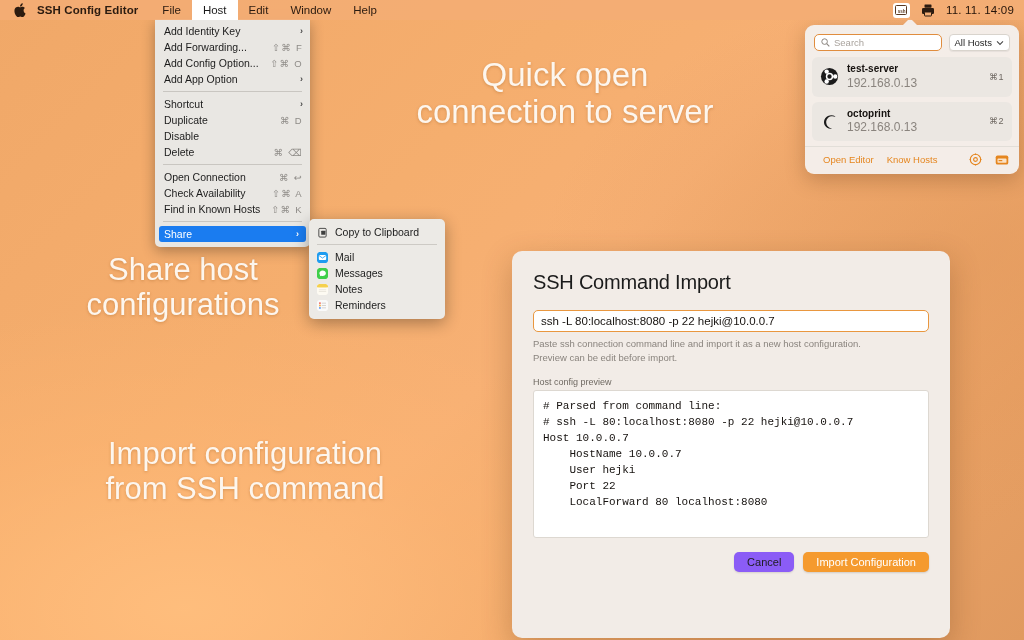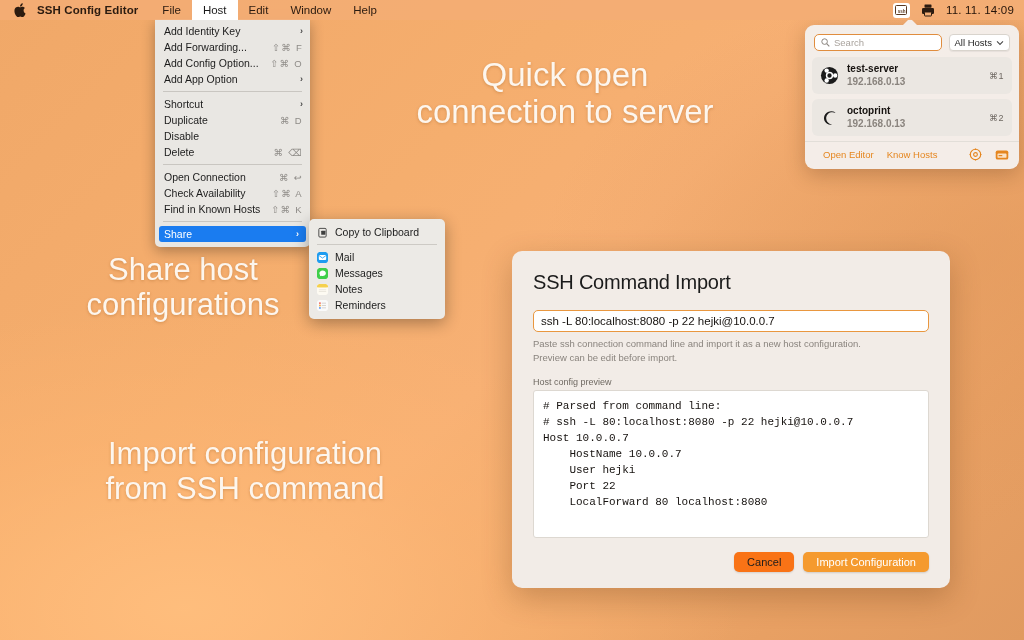--- a/index.html
+++ b/index.html
@@ -103,21 +103,21 @@
     display:flex; align-items:center; gap:4px; padding:0 5px; font-size:9.5px; color:#1d1d1d;
     box-shadow:0 1px 1px rgba(0,0,0,0.06);
   }
   .host-list { padding: 0 7px; }
   .host-item {
     display:flex; align-items:center; gap:8px;
     background:#ebe7e2; border-radius:6px; padding:6px 8px; margin-bottom:5px;
   }
   .host-item .htext { flex:1; line-height:1.25; }
   .host-item .hname { font-size:10px; font-weight:bold; color:#16120f; }
-  .host-item .haddr { font-size:10px; color:#8a847e;font-weight:bold; }
+  .host-item .haddr { font-size:12px; color:#8a847e; }
   .host-item .hkey { font-size:9px; color:#6e6862; letter-spacing:0.5px; }
   .popup-footer {
     display:flex; align-items:center; gap:13px;
     padding:6px 10px 8px 18px; border-top:1px solid #e2ded8;
   }
   .popup-footer .flink { font-size:9.5px; color:#e5861f; }
   .popup-footer .spacer { flex:1; }
 
   
   .anno {
@@ -125,21 +125,21 @@
     font-weight:400; line-height:1.12;
     text-shadow: 0 1px 3px rgba(150,85,30,0.35);
     z-index:10; white-space:pre-line;
   }
   #anno-quick { top:57px; left:390px; width:350px; font-size:33px; }
   #anno-share { top:253px; left:33px; width:300px; font-size:31px; }
   #anno-import { top:437px; left:55px; width:380px; font-size:31px; }
 
   
   .dialog {
-    position:absolute; top:251px; left:512px; width:438px; height:337px;
+    position:absolute; top:251px; left:512px; width:438px; height:387px;
     background:#f2ece7; border-radius:10px;
     box-shadow: 0 10px 30px rgba(100,55,20,0.30);
     z-index: 40; padding: 20px 21px 0 21px;
   }
   .dlg-title { font-size:20px; color:#1b1b1b; margin-bottom:16px; letter-spacing:-0.2px; }
   .cmd-input {
     height:22px; background:#fff; border:1.6px solid #e9973f; border-radius:5px;
     display:flex; align-items:center; padding:0 7px;
     font-size:11.5px; color:#16120f;
   }
@@ -147,21 +147,21 @@
   .preview-label { font-size:9px; color:#6f6962; margin-top:12px; margin-bottom:3px; }
   .preview-box {
     background:#fff; border:0.8px solid #ddd8d1; border-radius:3px;
     height:148px; padding:7px 9px;
     font-family:"Liberation Mono","DejaVu Sans Mono",monospace;
     font-size:11px; line-height:1.47; color:#16120f; white-space:pre;
     overflow:hidden;
   }
   .dlg-buttons { display:flex; justify-content:flex-end; gap:9px; margin-top:14px; }
   .btn { font-size:11px; border-radius:5px; padding:4px 13px; }
-  .btn-cancel { background:#f97316; color:#1d1d1d; box-shadow:0 1px 2px rgba(0,0,0,0.12); }
+  .btn-cancel { background:#8b5cf6; color:#1d1d1d; box-shadow:0 1px 2px rgba(0,0,0,0.12); }
   .btn-primary { background:#f59a2e; color:#fff; box-shadow:0 1px 2px rgba(0,0,0,0.14); }
 </style>
 </head>
 <body>
 
 <div class="bg-overlay"></div>
 
 <div class="menubar">
   <div class="mb-apple">
     <svg width="12" height="14" viewBox="0 0 12 14">

